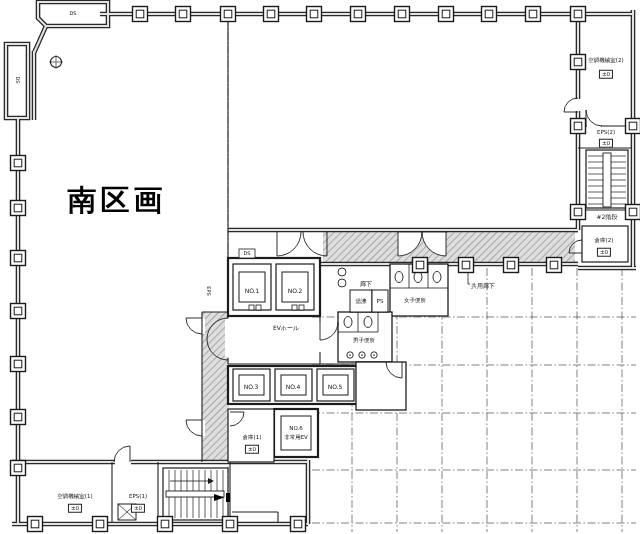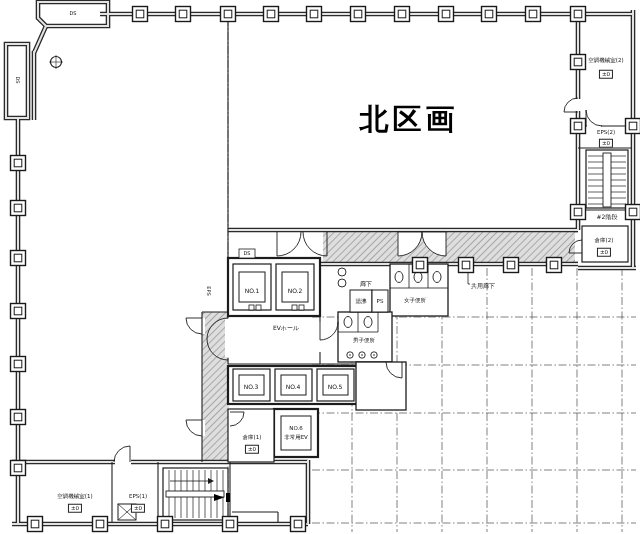--- a/index.html
+++ b/index.html
@@ -229,21 +229,21 @@
         <use href="#col" x="578" y="212"></use>
     <use href="#col" x="633" y="126"></use>
         <use href="#col" x="633" y="212"></use>
     <use href="#col" x="420" y="265"></use>
         <use href="#col" x="466" y="265"></use>
         <use href="#col" x="511" y="265"></use>
     <use href="#col" x="554" y="265"></use>
   </g>
 </svg>
 
-<div class="big" style="left:409px;top:120px;">北区画</div>
+<div class="big" style="left:117px;top:201px;">南区画</div>
 
 <div class="lbl s5x" style="left:73px;top:13px;">DS</div>
 <div class="lbl s5x rot" style="left:17px;top:80px;">DS</div>
 <div class="lbl s5x" style="left:247px;top:253px;">DS</div>
 <div class="lbl s5x rot" style="left:208px;top:291px;">EPS</div>
 
 <div class="lbl s5" style="left:606px;top:60px;">空調機械室(2)</div>
 <div class="lvl" style="left:606px;top:74px;">±0</div>
 <div class="lbl s5" style="left:606px;top:132px;">EPS(2)</div>
 <div class="lvl" style="left:606px;top:143px;">±0</div>

